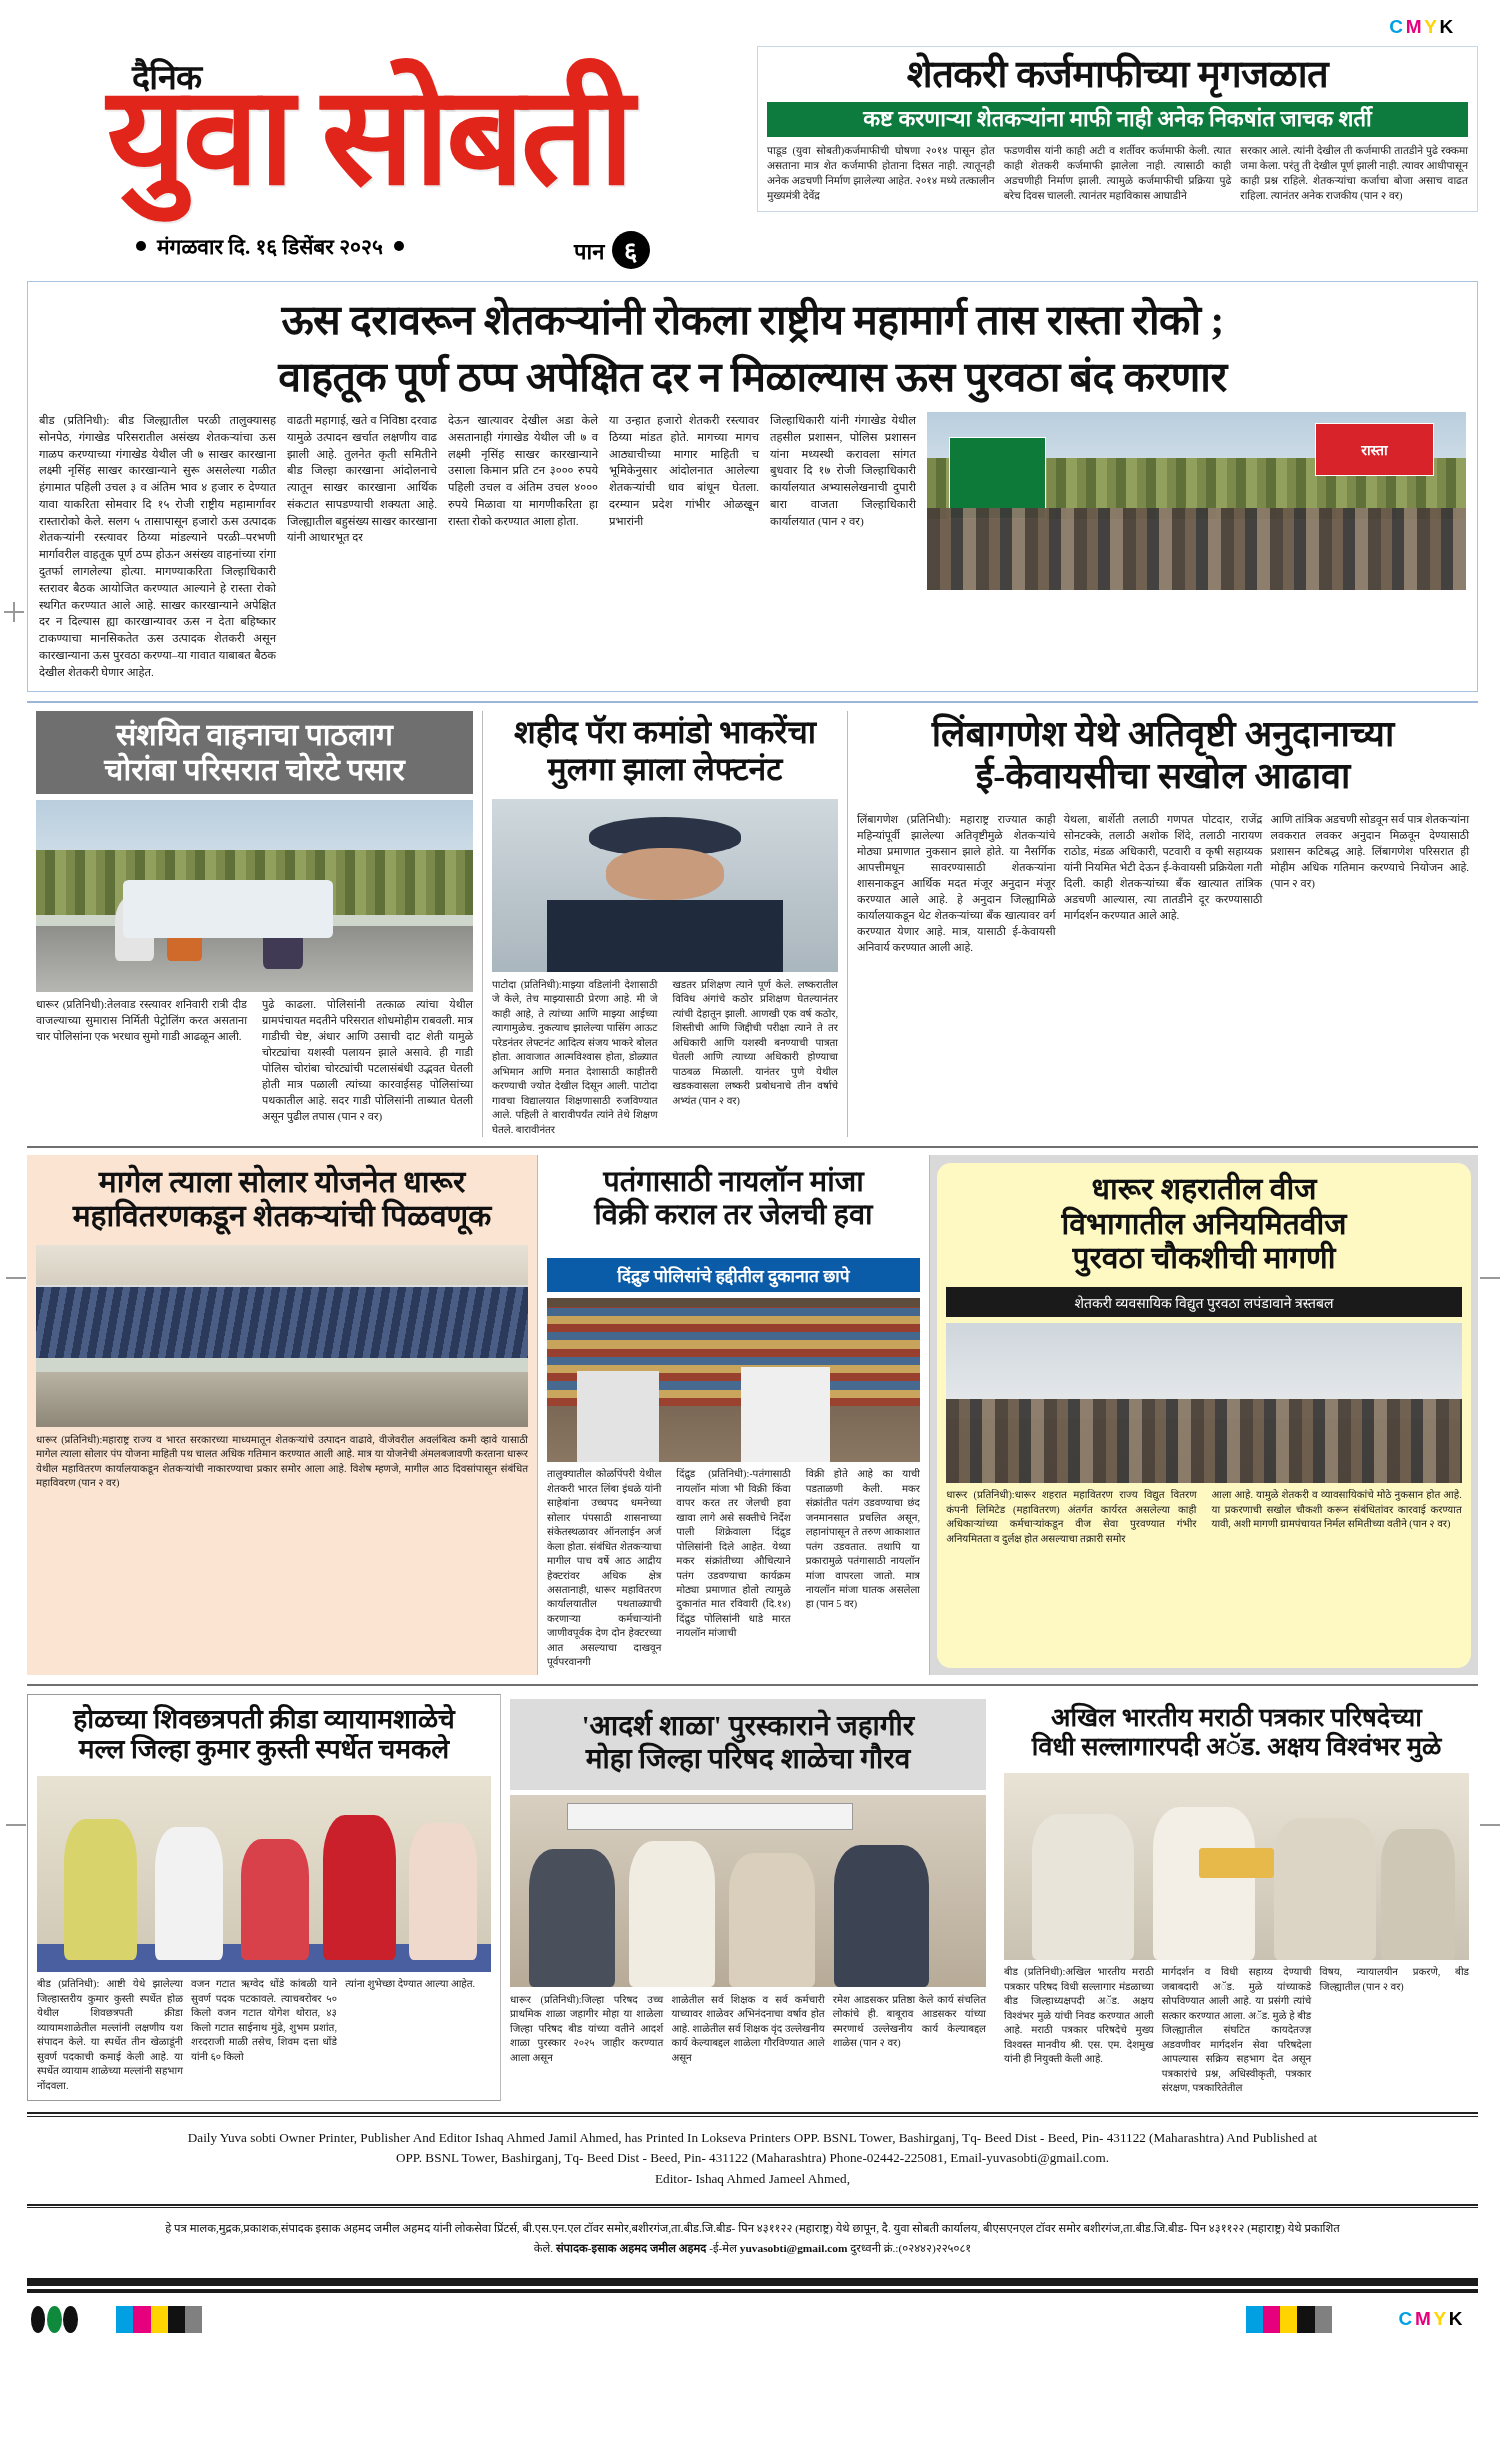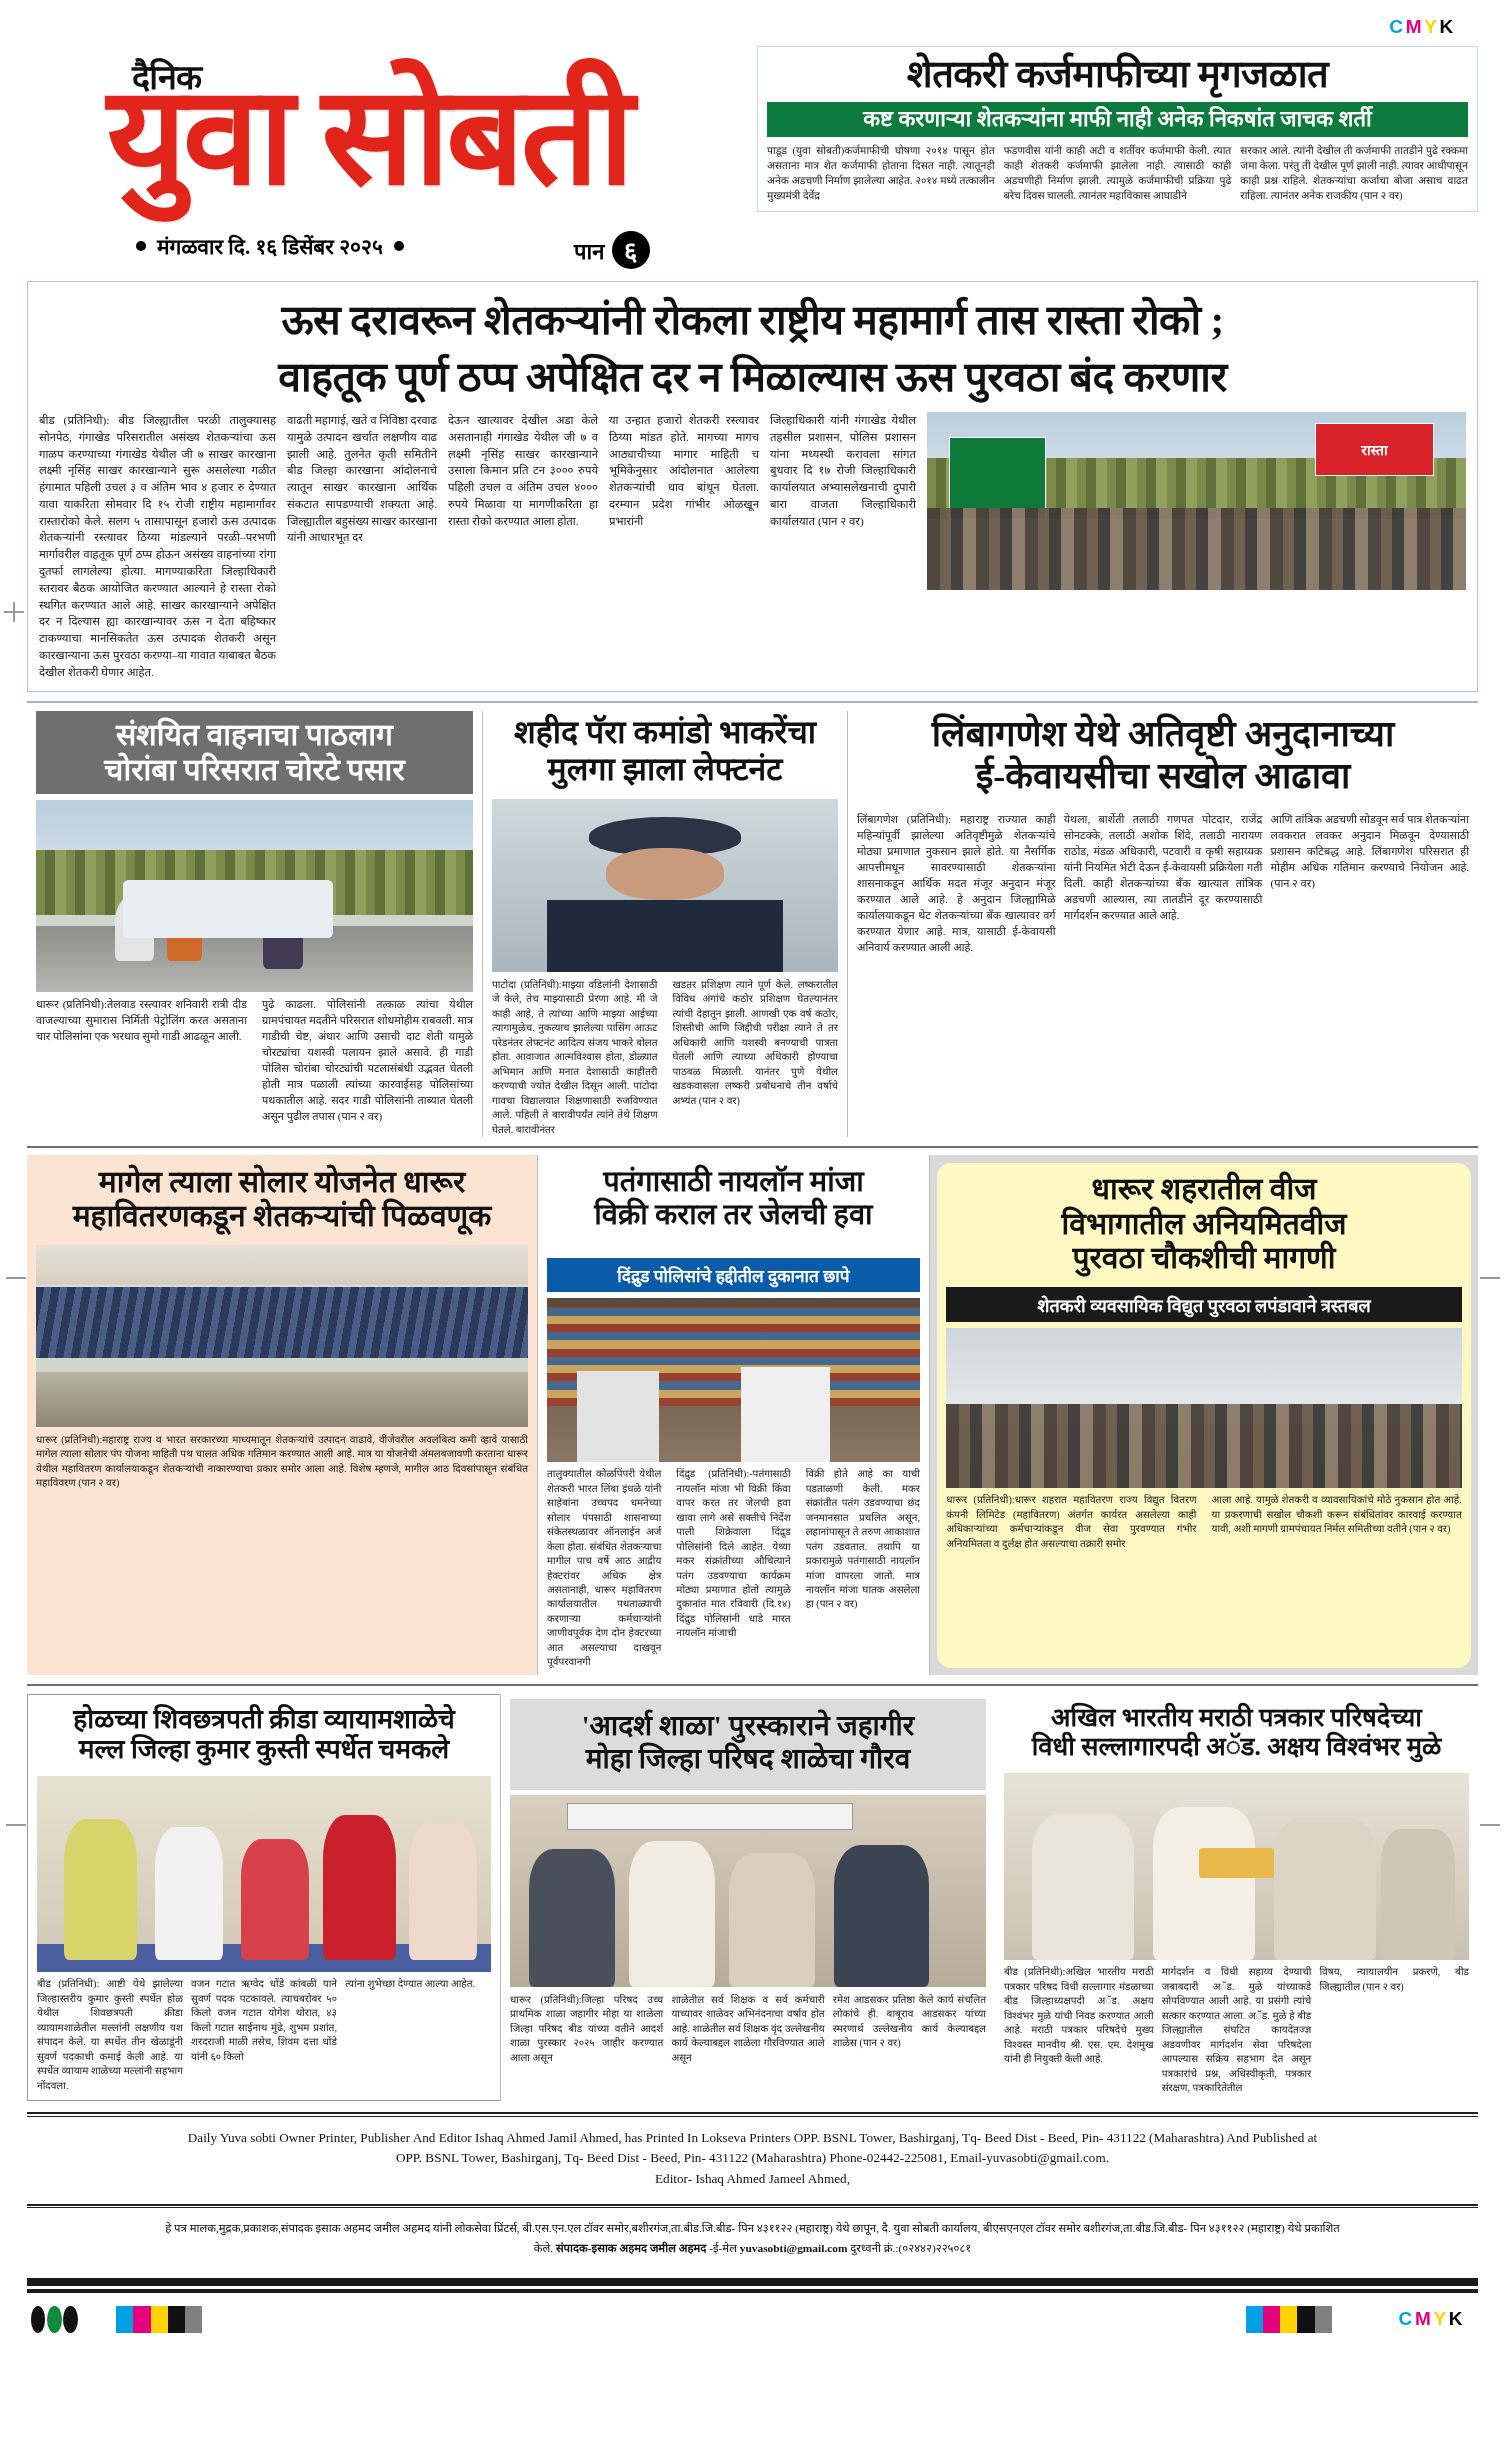--- a/index.html
+++ b/index.html
@@ -151,21 +151,21 @@
   .r3c.b { width: 392px; border-right: 0.9px solid #bbb; }
   .r3c.c { flex: 1; background: #d9d9d9; padding: 7.3px; }
   .r3c.c .inner { background:#fef9c3; padding: 5.5px 9px 9px 9px; height: 100%; border-radius: 14px; }
   .bar-blue {
     background: #0b5ca8; color: #fff; text-align: center;
     font-family: "Liberation Serif", serif; font-size: 17.3px; font-weight: 600;
     padding: 5.5px 3.6px; margin-top: 19px;
   }
   .bar-black {
     background: #1a1a1a; color: #fff; text-align: center;
-    font-family: "Liberation Serif", serif; font-size: 18px; font-weight: 700;
+    font-family: "Liberation Serif", serif; font-size: 14px; font-weight: 400;
     padding: 5.5px 3.6px; margin-top: 3.6px;
   }
 
   
   .row4 { display: flex; margin: 9px 27px 0 27px; border-top: 2.7px solid #6f6f6f; padding-top: 7.3px; }
   .r4c { padding: 5.5px 9px; }
   .r4c.a { width: 474px; border: 0.9px solid #999; border-right: 0.9px solid #bbb; }
   .r4c.b { flex: 1; }
   .r4c.b .ibox { background: #dcdcdc; padding: 7.3px 9px; }
   .r4c.c { width: 483px; }
@@ -326,21 +326,21 @@
       <div class="bar-blue">दिंद्रुड पोलिसांचे हद्दीतील दुकानात छापे</div>
       <div class="photo" style="height:164px;margin-top:5.5px">
         <div class="ph-shop"></div>
         <div class="ph-shelf"></div>
         <div style="position:absolute;left:8%;bottom:0;width:22%;height:55%;background:#e3e3e3"></div>
         <div style="position:absolute;left:52%;bottom:0;width:24%;height:58%;background:#efefef"></div>
       </div>
       <div class="cols2">
         <div class="bodytext small">तालुक्यातील कोळपिंपरी येथील शेतकरी भारत लिंबा इंधळे यांनी साहेबांना उच्चपद धमनेच्या सोलार पंपसाठी शासनाच्या संकेतस्थळावर ऑनलाईन अर्ज केला होता. संबंधित शेतकऱ्याचा मागील पाच वर्षे आठ आद्रीय हेक्टरांवर अधिक क्षेत्र असतानाही, धारूर महावितरण कार्यालयातील पथताळ्याची करणाऱ्या कर्मचाऱ्यांनी जाणीवपूर्वक देण दोन हेक्टरच्या आत असल्याचा दाखवून पूर्वपरवानगी</div>
         <div class="bodytext small">दिंद्रुड (प्रतिनिधी):-पतंगासाठी नायलॉन मांजा भी विक्री किंवा वापर करत तर जेलची हवा खावा लागे असे सक्तीचे निर्देश पाली शिक्रेवाला दिंद्रुड पोलिसांनी दिले आहेत. येथ्या मकर संक्रांतीच्या औचित्याने पतंग उडवण्याचा कार्यक्रम मोठ्या प्रमाणात होतो त्यामुळे दुकानांत मात रविवारी (दि.१४) दिंद्रुड पोलिसांनी धाडे मारत नायलॉन मांजाची</div>
-        <div class="bodytext small">विक्री होते आहे का याची पडताळणी केली. मकर संक्रांतीत पतंग उडवण्याचा छंद जनमानसात प्रचलित असून, लहानांपासून ते तरुण आकाशात पतंग उडवतात. तथापि या प्रकारामुळे पतंगासाठी नायलॉन मांजा वापरला जातो. मात्र नायलॉन मांजा घातक असलेला हा   (पान २ वर)</div>
+        <div class="bodytext small">विक्री होते आहे का याची पडताळणी केली. मकर संक्रांतीत पतंग उडवण्याचा छंद जनमानसात प्रचलित असून, लहानांपासून ते तरुण आकाशात पतंग उडवतात. तथापि या प्रकारामुळे पतंगासाठी नायलॉन मांजा वापरला जातो. मात्र नायलॉन मांजा घातक असलेला हा   (पान 5 वर)</div>
       </div>
     </div>
 
     <div class="r3c c">
       <div class="inner">
         <div class="head-plain" style="font-size: 30px; white-space: pre-line;">धारूर शहरातील वीज
 विभागातील अनियमितवीज
 पुरवठा चौकशीची मागणी</div>
         <div class="bar-black">शेतकरी व्यवसायिक विद्युत पुरवठा लपंडावाने त्रस्तबल</div>
         <div class="photo" style="height:160px;margin-top:5.5px">

